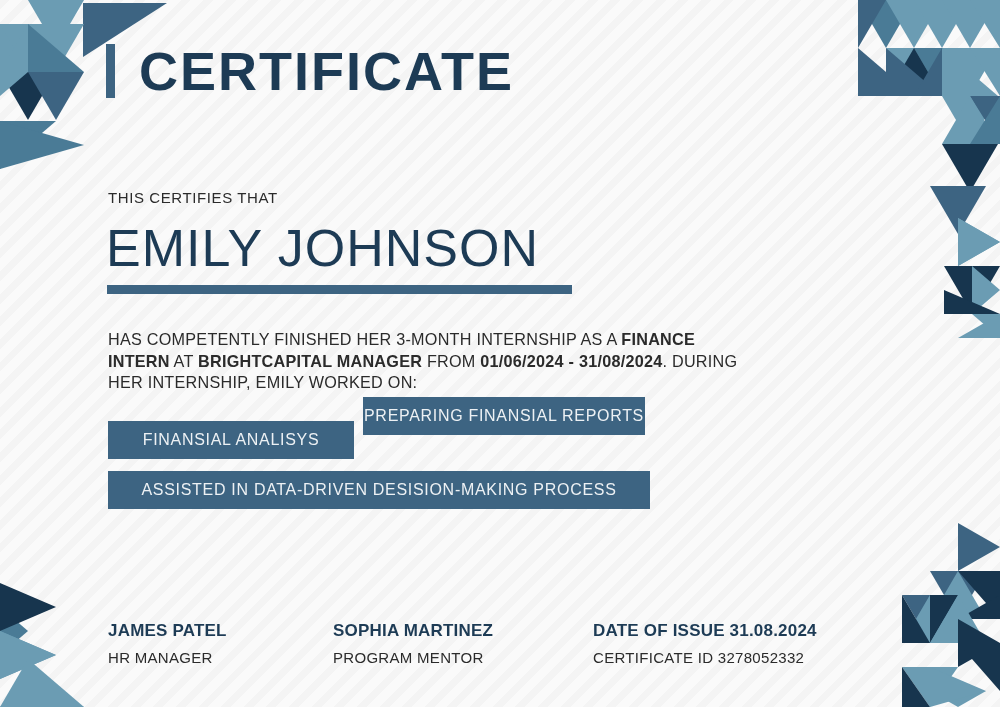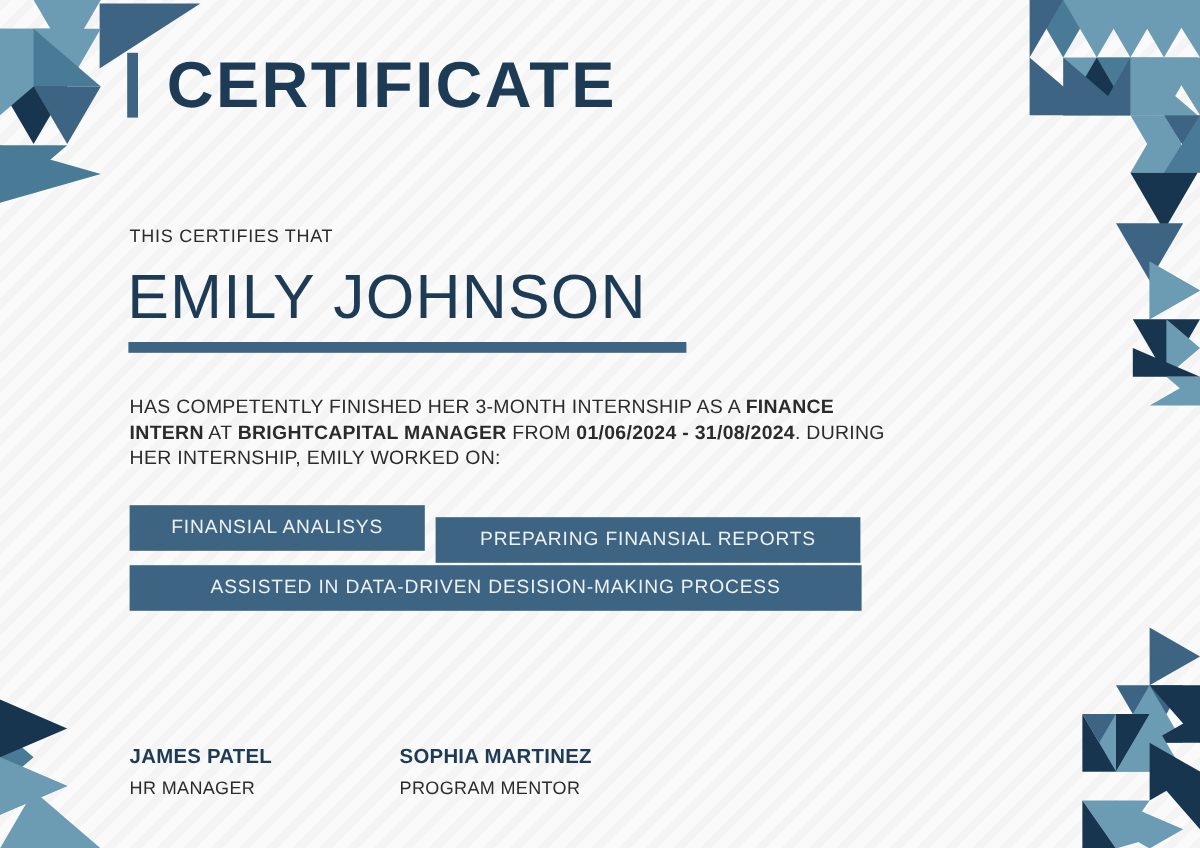--- a/index.html
+++ b/index.html
@@ -122,22 +122,22 @@
     color: #edf1f4;
     font-size: 16px;
     letter-spacing: 0.7px;
     display: flex;
     align-items: center;
     justify-content: center;
     height: 38px;
     font-weight: 400;
   }
   #badge-0 { left: 108px; top: 421px; width: 246px; }
-  #badge-1 { left: 363px; top: 431px; width: 354px; }
-  #badge-2 { left: 108px; top: 471px; width: 610px; }
+  #badge-1 { left: 363px; top: 397px; width: 282px; }
+  #badge-2 { left: 108px; top: 471px; width: 542px; }
 
   
   .footer-col {
     position: absolute;
     top: 621px;
   }
   #footer-col-0 { left: 108px; }
   #footer-col-1 { left: 333px; }
   #footer-col-2 { left: 593px; }
 
@@ -256,14 +256,18 @@
   <div class="badge" id="badge-2">ASSISTED IN DATA-DRIVEN DESISION-MAKING PROCESS</div>
 
   <div class="footer-col" id="footer-col-0">
     <div class="footer-name">JAMES PATEL</div>
     <div class="footer-role">HR MANAGER</div>
   </div>
   <div class="footer-col" id="footer-col-1">
     <div class="footer-name">SOPHIA MARTINEZ</div>
     <div class="footer-role">PROGRAM MENTOR</div>
   </div>
+  <div class="footer-col" id="footer-col-2">
+    <div class="footer-name">DATE OF ISSUE 31.08.2024</div>
+    <div class="footer-role">CERTIFICATE ID 3278052332</div>
+  </div>
 
 </div>
 
 </body></html>

